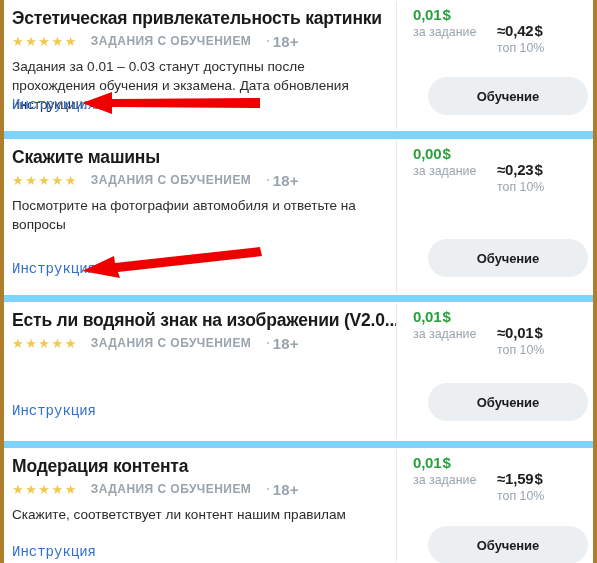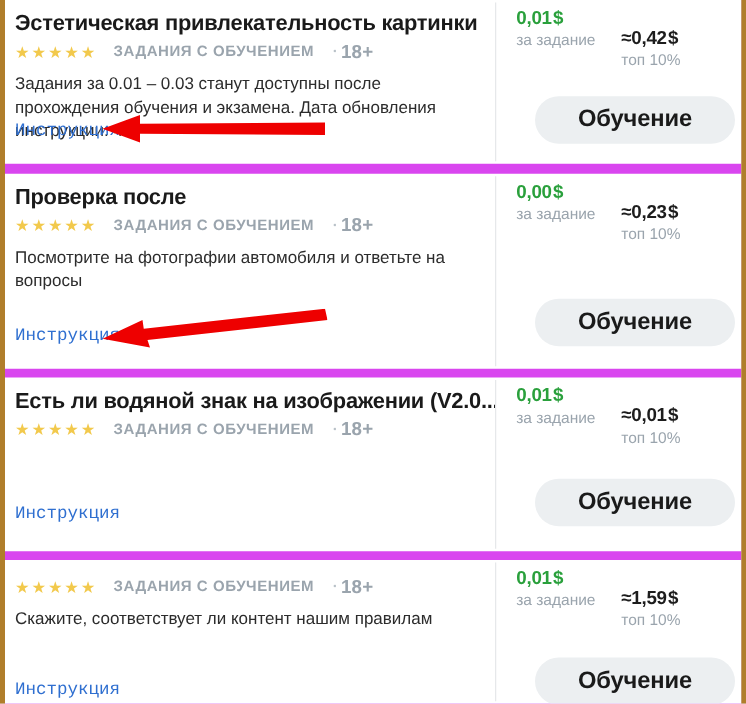--- a/index.html
+++ b/index.html
@@ -26,21 +26,21 @@
     background: #eceff1;
     overflow: hidden;
   }
 
   #list {
     position: absolute;
     left: 0;
     top: 0;
     right: 0;
     bottom: 0;
-    background: #d946ef;
+    background: #7dd3fc;
   }
 
   .card {
     position: relative;
     background: #ffffff;
     box-sizing: border-box;
     overflow: hidden;
   }
   .card-inner {
     position: relative;
@@ -178,21 +178,21 @@
   .action-btn {
     position: absolute;
     left: 31px;
     width: 160px;
     height: 38px;
     border-radius: 19px;
     background: #eceff1;
     border: none;
     color: #1a1a1a;
     font-family: "Liberation Sans", "DejaVu Sans", sans-serif;
-    font-size: 19px;
+    font-size: 13px;
     font-weight: bold;
     letter-spacing: -0.1px;
     cursor: pointer;
     padding: 0;
   }
 
   
   .arrow {
     position: absolute;
     pointer-events: none;
@@ -255,21 +255,21 @@
         </div>
       </div>
       <svg class="arrow" width="180" height="26" style="left:78px; top:90px;" viewBox="0 0 180 26">
         <polygon points="0,13 30,2 30,9 178,8 178,18 30,17 30,24" fill="#ee0000"></polygon>
       </svg>
     </div>
 
     <div class="card" id="card-1">
       <div class="card-inner">
         <div class="content">
-          <div class="title">Проверка после</div>
+          <div class="title">Скажите машины</div>
           <div class="meta-row">
             <span class="stars">
               <span class="star">★</span>
                 <span class="star">★</span>
                 <span class="star">★</span>
                 <span class="star">★</span>
                 <span class="star">★</span>
             </span>
             <span class="meta-text">ЗАДАНИЯ С ОБУЧЕНИЕМ</span>
             <span class="meta-text meta-sep">·</span>
@@ -331,20 +331,21 @@
           </div>
           <button class="action-btn">Обучение</button>
         </div>
       </div>
 
     </div>
 
     <div class="card" id="card-3">
       <div class="card-inner">
         <div class="content">
+          <div class="title">Модерация контента</div>
           <div class="meta-row">
             <span class="stars">
               <span class="star">★</span>
                 <span class="star">★</span>
                 <span class="star">★</span>
                 <span class="star">★</span>
                 <span class="star">★</span>
             </span>
             <span class="meta-text">ЗАДАНИЯ С ОБУЧЕНИЕМ</span>
             <span class="meta-text meta-sep">·</span>

